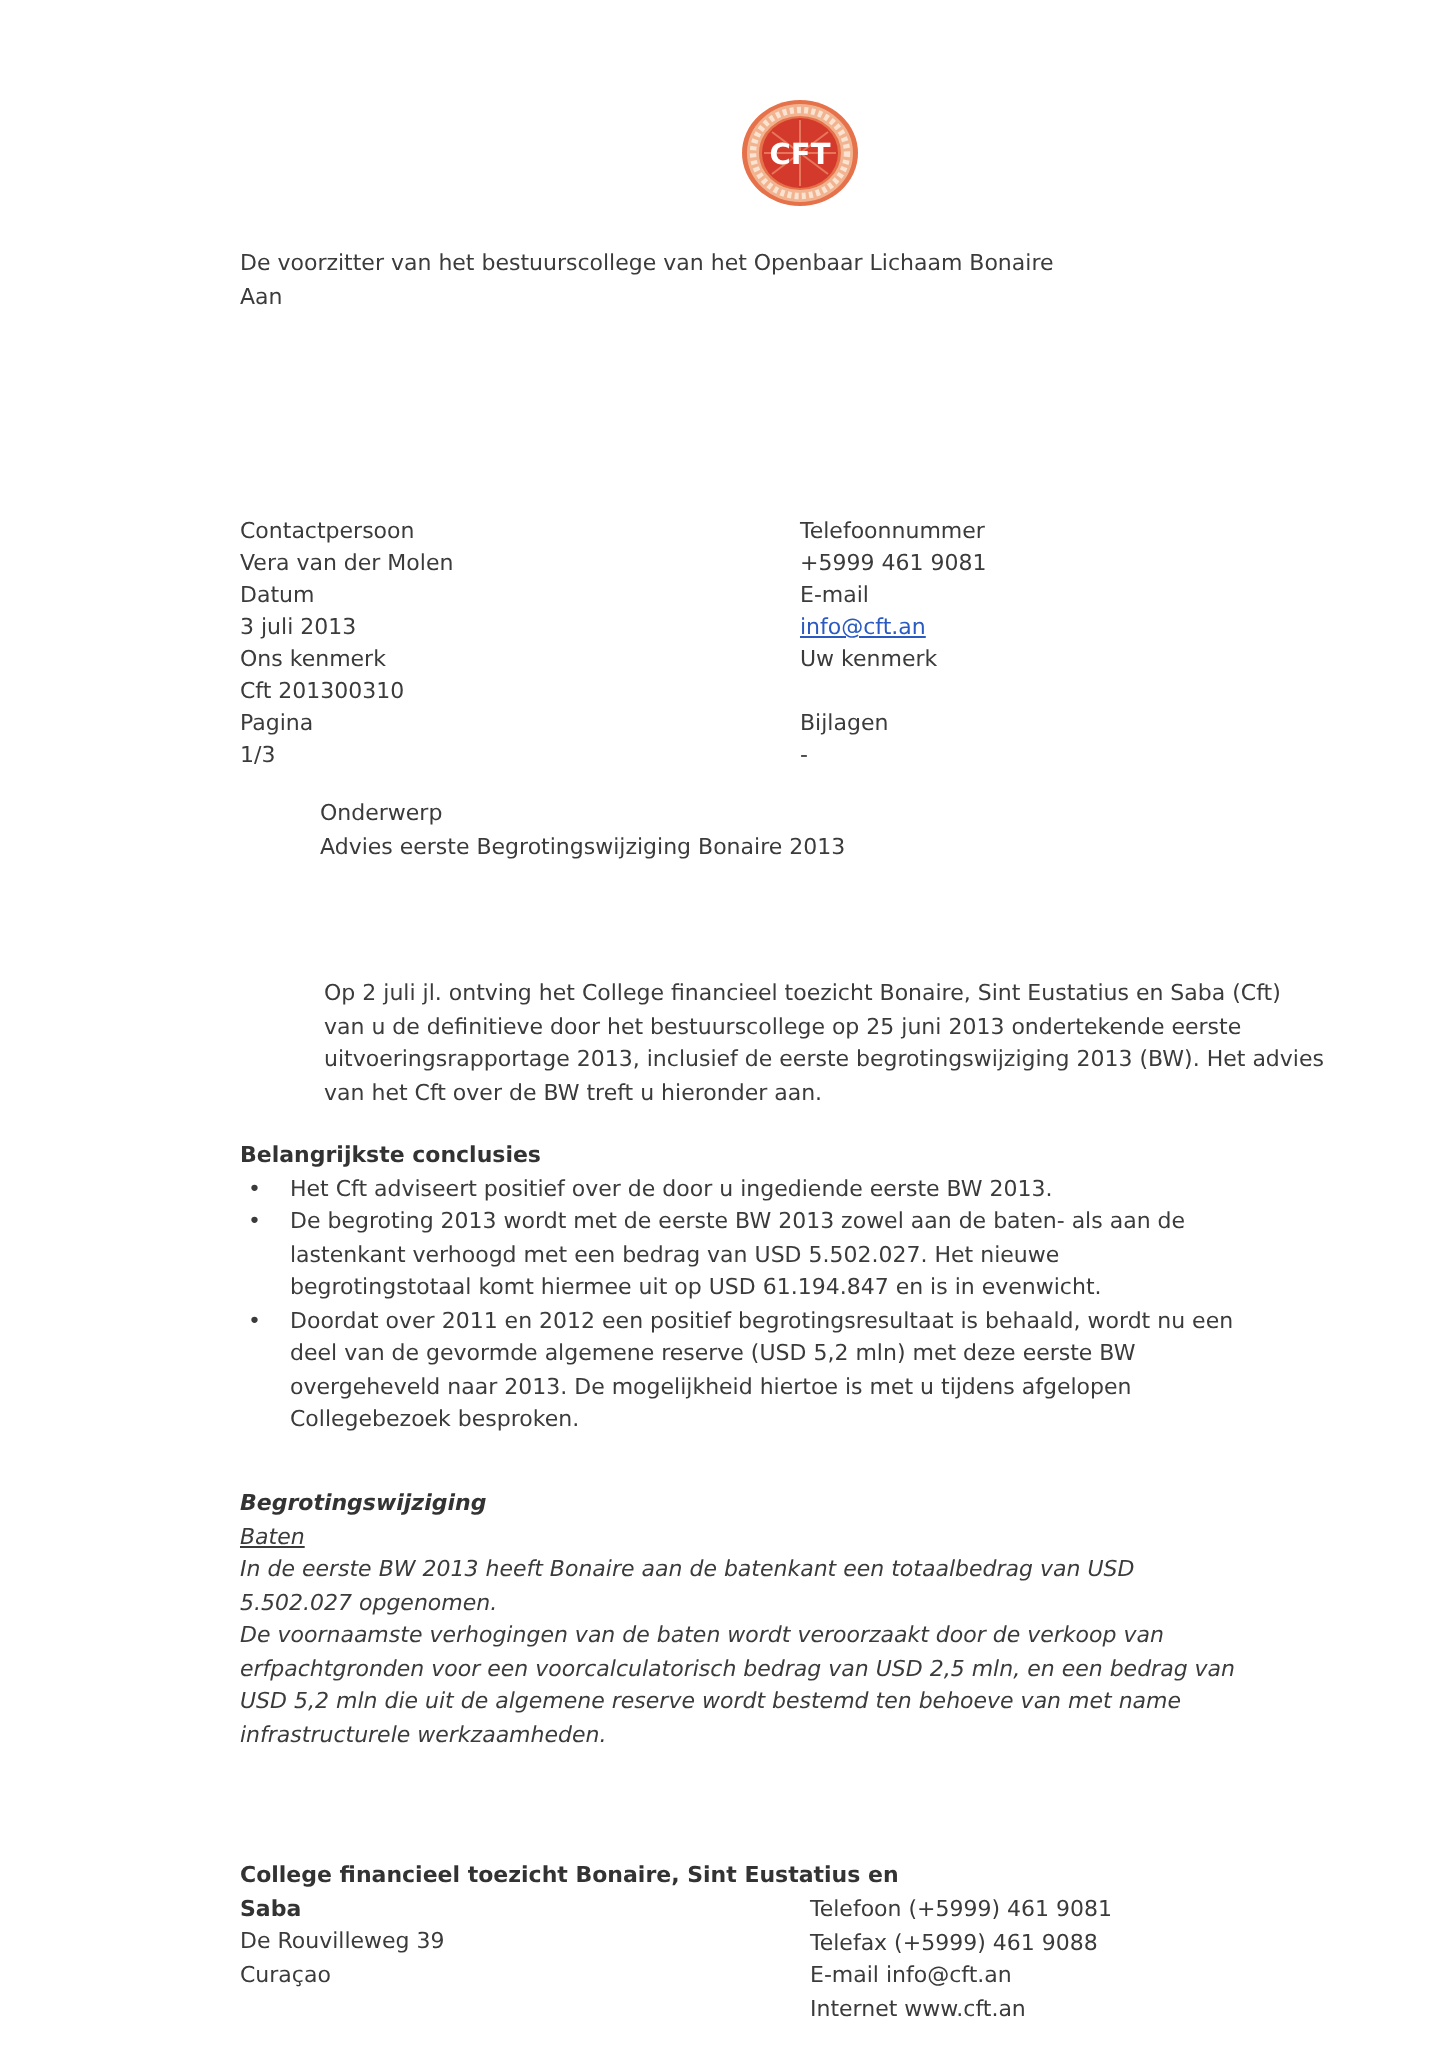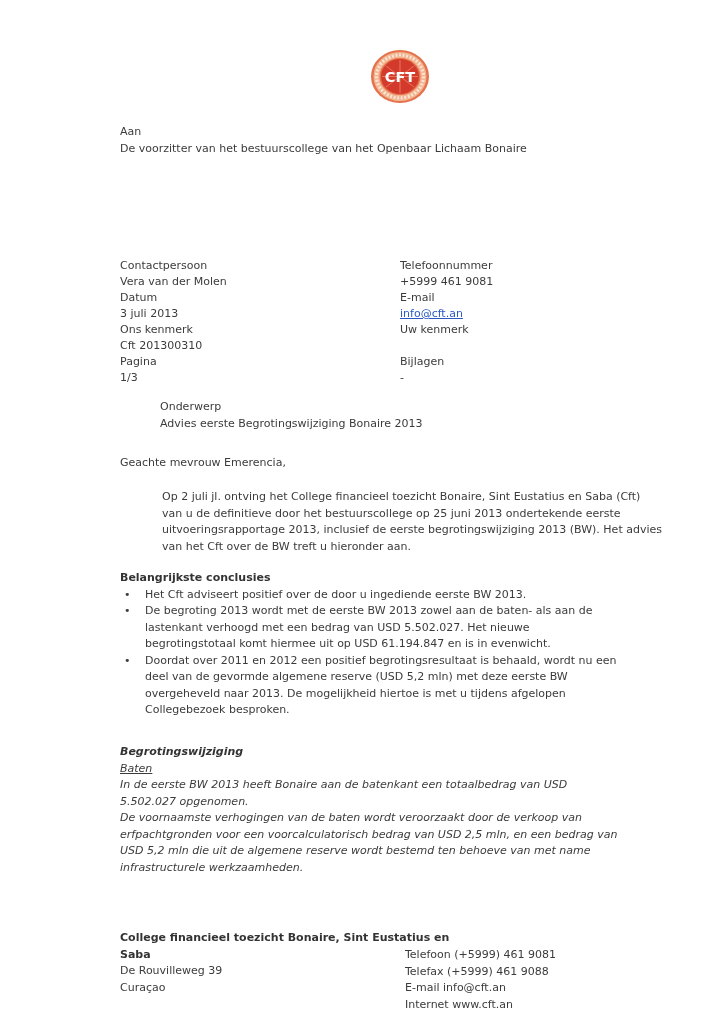--- a/index.html
+++ b/index.html
@@ -76,22 +76,22 @@
         <line x1="30" y1="27.5" x2="30" y2="44"></line>
           <line x1="30" y1="27.5" x2="16" y2="38"></line>
         <line x1="30" y1="27.5" x2="12" y2="27.5"></line>
           <line x1="30" y1="27.5" x2="16" y2="17"></line>
       </g>
       <text x="30" y="33" text-anchor="middle" font-family="DejaVu Sans, sans-serif" font-size="14.5" font-weight="bold" fill="#ffffff">CFT</text>
     </svg>
   </div>
 
   <div class="abs recipient">
+    <div>De voorzitter van het bestuurscollege van het Openbaar Lichaam Bonaire</div>
     <div>Aan</div>
-    <div>De voorzitter van het bestuurscollege van het Openbaar Lichaam Bonaire</div>
   </div>
 
   <div class="abs meta">
     <div class="meta-row">
       <div class="meta-col-left">
         <div>Contactpersoon</div>
         <div>Vera van der Molen</div>
         <div>Datum</div>
         <div>3 juli 2013</div>
         <div>Ons kenmerk</div>
@@ -110,21 +110,20 @@
         <div>-</div>
       </div>
     </div>
   </div>
 
   <div class="abs subject">
     <div>Onderwerp</div>
     <div>Advies eerste Begrotingswijziging Bonaire 2013</div>
   </div>
 
-  <div class="abs salutation">Geachte mevrouw Emerencia,</div>
 
   <div class="abs intro">Op 2 juli jl. ontving het College financieel toezicht Bonaire, Sint Eustatius en Saba (Cft) van u de definitieve door het bestuurscollege op 25 juni 2013 ondertekende eerste uitvoeringsrapportage 2013, inclusief de eerste begrotingswijziging 2013 (BW). Het advies van het Cft over de BW treft u hieronder aan.</div>
 
   <div class="abs conclusions">
     <div class="bold-heading">Belangrijkste conclusies</div>
     <ul class="bullets">
       <li>
         <span class="bullet-marker">•</span>
         <span>Het Cft adviseert positief over de door u ingediende eerste BW 2013.</span>
       </li>

